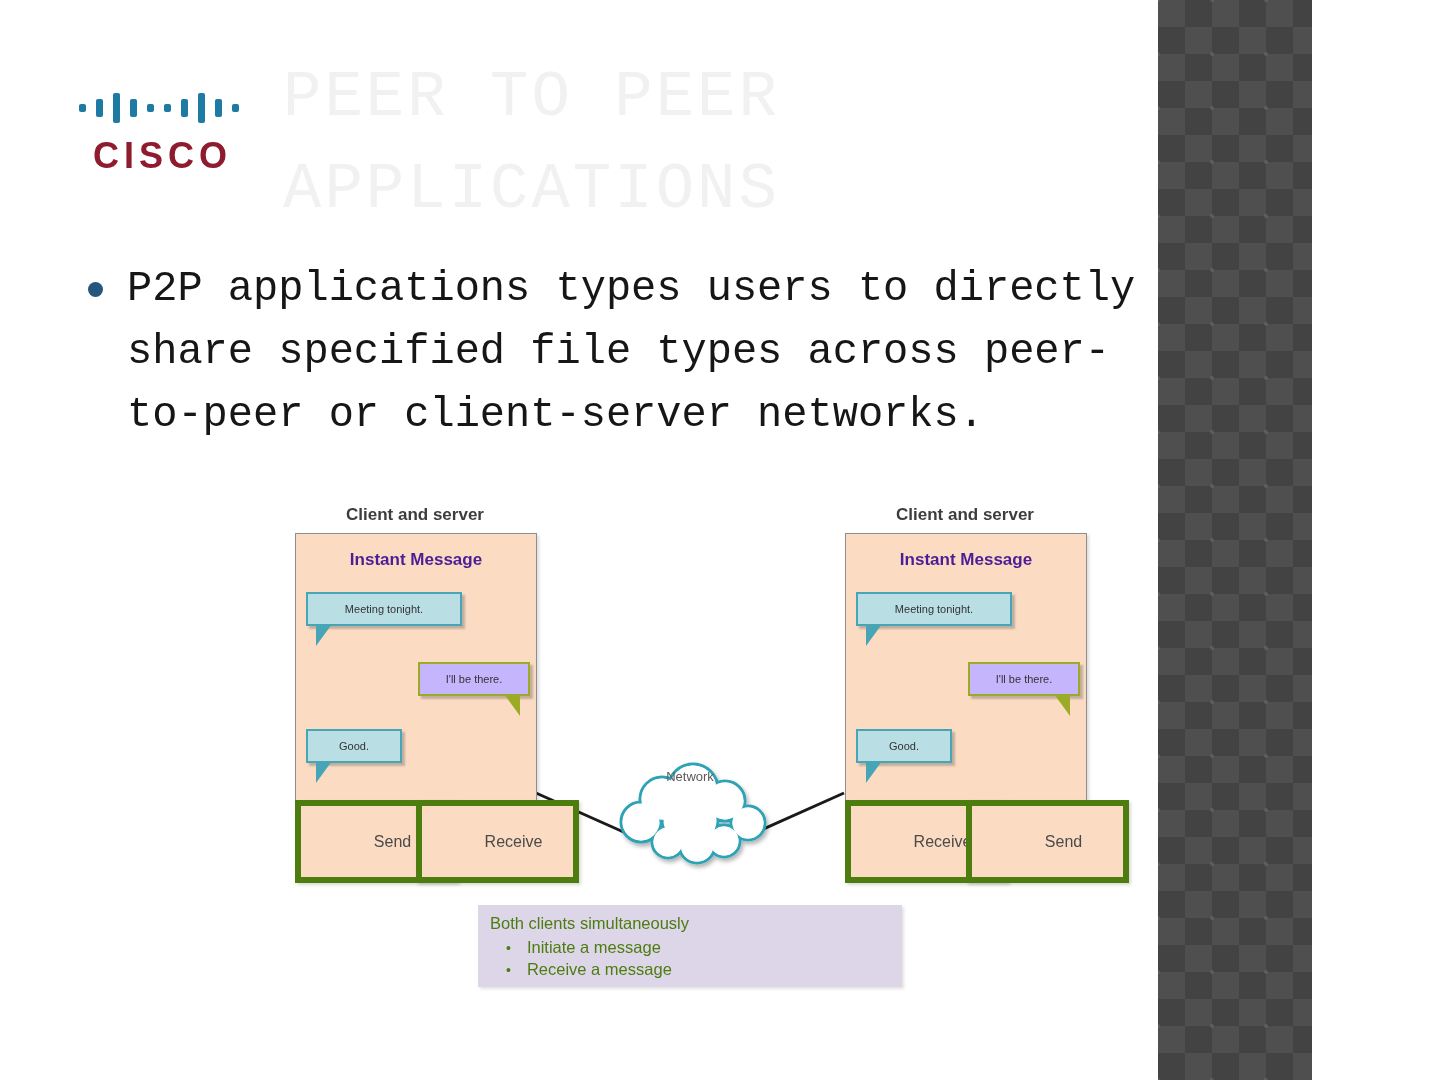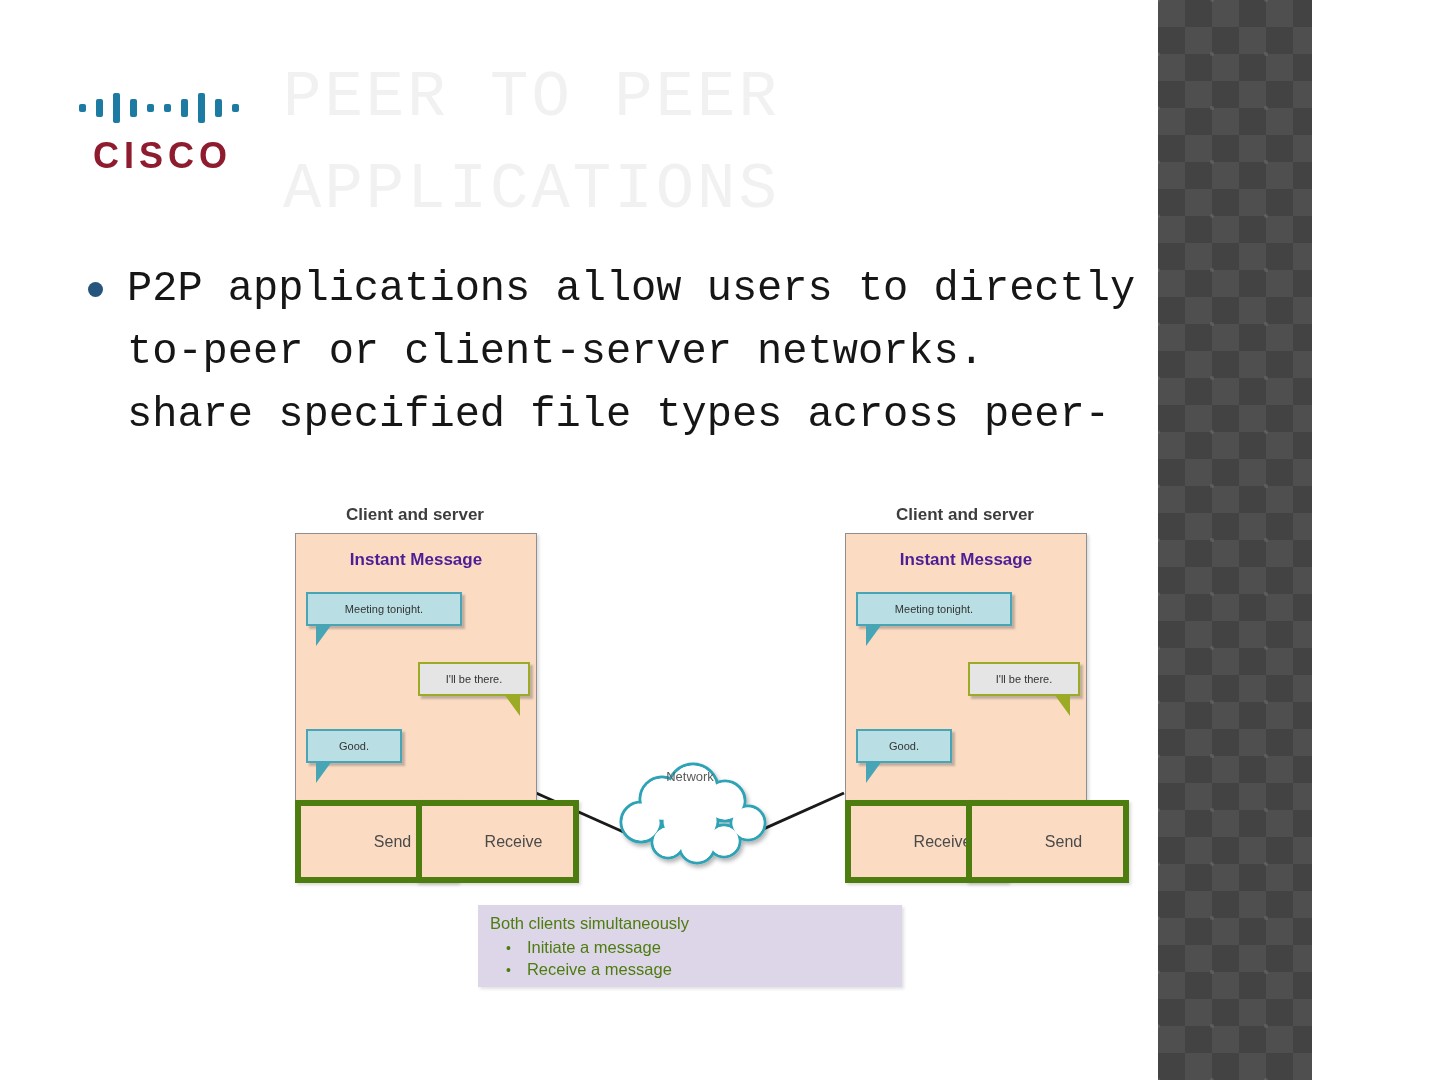--- a/index.html
+++ b/index.html
@@ -112,21 +112,21 @@
   .bubble-blue { background: #b9dfe4; border: 2px solid #47a5b6; }
   .bubble-blue::after {
     content: "";
     position: absolute;
     left: 8px; top: 100%;
     width: 0; height: 0;
     border-style: solid;
     border-width: 22px 16px 0 0;
     border-color: #47a5b6 transparent transparent transparent;
   }
-  .bubble-green { background: #e5e5e5; border: 2px solid #9cab26; }
+  .bubble-green { background: #c4b5fd; border: 2px solid #9cab26; }
   .bubble-green::after {
     content: "";
     position: absolute;
     right: 8px; top: 100%;
     width: 0; height: 0;
     border-style: solid;
     border-width: 22px 0 0 16px;
     border-color: #9cab26 transparent transparent transparent;
   }
 
@@ -197,23 +197,23 @@
     <div class="logo-text">CISCO</div>
   </div>
 
   <div class="slide-title">
     <div>PEER TO PEER</div>
     <div>APPLICATIONS</div>
   </div>
 
   <div class="bullet-marker"></div>
   <div class="bullet-lines">
-    <div>P2P applications allow users to directly</div>
+    <div>P2P applications types users to directly</div>
+    <div>share specified file types across peer-</div>
     <div>to-peer or client-server networks.</div>
-    <div>share specified file types across peer-</div>
   </div>
 
   <svg class="diagram-svg" width="1440" height="1080" viewBox="0 0 1440 1080">
     <defs>
       <filter id="cloudShadow" x="-30%" y="-30%" width="160%" height="160%">
         <feDropShadow dx="2" dy="3" stdDeviation="2" flood-opacity="0.3"></feDropShadow>
       </filter>
     </defs>
     <path d="M536 793 L628 834" stroke="#1a1a1a" stroke-width="3" fill="none"></path>
     <path d="M844 793 L752 834" stroke="#1a1a1a" stroke-width="3" fill="none"></path>

